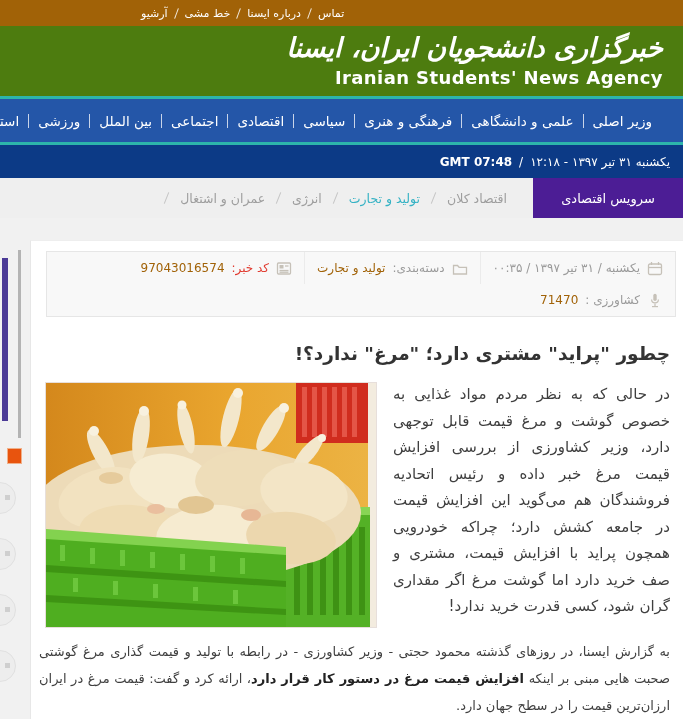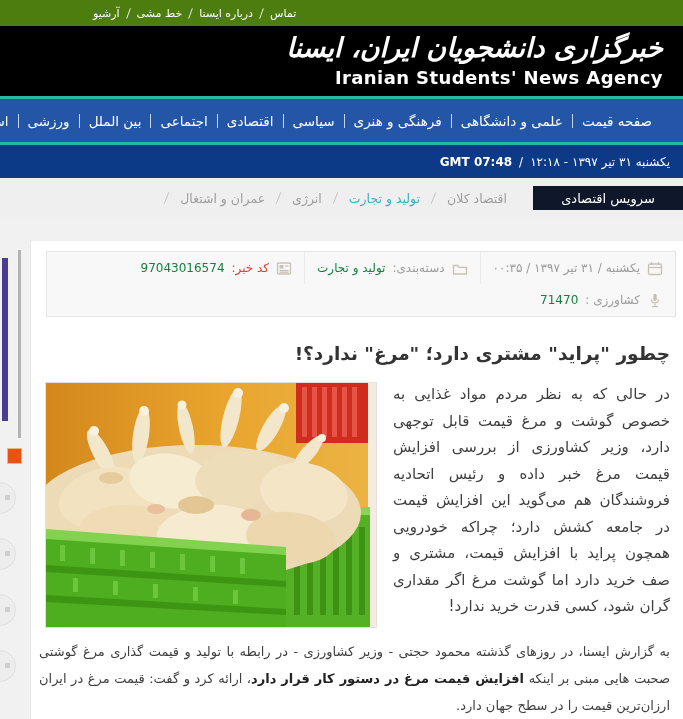--- a/index.html
+++ b/index.html
@@ -1,41 +1,41 @@
 <!DOCTYPE html>
 <html lang="fa"><head>
 <meta charset="utf-8">
 <style>
   html,body{margin:0;padding:0;}
   body{
     width:683px;height:719px;overflow:hidden;position:relative;
     background:#f1f1f1;font-family:"DejaVu Sans",sans-serif;
   }
   
-  .topbar{height:26px;background:#4d7c0f;display:flex;align-items:center;}
+  .topbar{height:26px;background:#a16207;display:flex;align-items:center;padding-left:48px;}
   .topbar-links{margin-left:93px;display:flex;align-items:center;gap:8px;color:#fff;font-size:11px;}
   .slash-sep{width:1px;height:11px;background:rgba(255,255,255,.85);transform:rotate(20deg);}
   
-  .header{height:70px;background:#000000;position:relative;}
+  .header{height:70px;background:#4d7c0f;position:relative;}
   .logo{position:absolute;right:20px;top:0;text-align:right;color:#fff;direction:rtl;}
   .logo-fa{font-size:27px;font-weight:bold;font-style:italic;line-height:44px;display:block;}
   .logo-en{font-size:18px;font-weight:bold;letter-spacing:.4px;line-height:16px;display:block;font-style:normal;}
   
   .nav{height:43px;background:#2456a8;border-top:3px solid #2db5ab;border-bottom:3px solid #2db5ab;
        direction:rtl;display:flex;align-items:center;padding-right:22px;overflow:hidden;white-space:nowrap;
        color:#fff;font-size:13.5px;}
   .nav-item{padding:0 9px;flex:none;}
   .nav-sep{width:1px;height:14px;background:rgba(255,255,255,.75);flex:none;}
   
   .datebar{height:33px;background:#0c3a86;direction:rtl;display:flex;align-items:center;
            padding-right:13px;color:#fff;font-size:12px;gap:7px;}
   .gmt{font-weight:bold;direction:ltr;}
   
   .subnav{height:40px;background:#efefef;direction:rtl;display:flex;align-items:center;overflow:hidden;white-space:nowrap;}
-  .service-tab{width:150px;height:24px;background:#0f172a;color:#fff;font-size:13px;
+  .service-tab{width:150px;height:40px;background:#4c1d95;color:#fff;font-size:13px;
                display:flex;align-items:center;justify-content:center;flex:none;}
   .subnav-items{display:flex;align-items:center;padding-right:26px;gap:13px;color:#9e9e9e;font-size:12.5px;}
   .subnav-item.active{color:#35b2c4;}
   .subnav-sep{width:1px;height:12px;background:#c4c4c4;transform:rotate(22deg);flex:none;}
   
   .rail-purple{position:absolute;left:2px;top:258px;width:6px;height:163px;background:#4b3a96;}
   .rail-line{position:absolute;left:18px;top:250px;width:3px;height:188px;background:#b3b3b3;}
   .rail-orange{position:absolute;left:7px;top:448px;width:13px;height:14px;background:#e8540e;border:1px solid #f0b089;}
   .rail-circle{position:absolute;left:-16px;width:30px;height:30px;border-radius:50%;
                background:#ededed;border:1px solid #e0e0e0;}
@@ -43,21 +43,21 @@
   
   .card{position:absolute;left:30px;right:0;top:240px;bottom:0;background:#fff;
         border-left:1px solid #e7e7e7;border-top:1px solid #eee;}
   .meta{margin:10px 7px 0 15px;background:#f8f8f8;border:1px solid #e6e6e6;direction:rtl;
         font-size:12px;color:#9a9a9a;}
   .meta-row{height:32px;display:flex;align-items:center;}
   .meta-item{display:flex;align-items:center;gap:7px;padding:0 12px;height:100%;}
   .meta-item + .meta-item{border-right:1px solid #ebebeb;}
   .meta-item svg{width:16px;height:15px;flex:none;}
   .code-label{color:#e13b30;}
-  .meta-strong{color:#15803d;direction:ltr;}
+  .meta-strong{color:#a16207;direction:ltr;}
   .headline{direction:rtl;text-align:right;margin:26px 13px 0 10px;font-size:18.5px;font-weight:bold;color:#333;}
   .article{direction:rtl;margin:15px 13px 0 8px;}
   .figure{float:left;width:330px;height:244px;margin:3px 16px 10px 6px;border:1px solid #e7dfdb;background:#fff;}
   .figure svg{display:block;width:100%;height:100%;}
   .lead{font-size:15px;line-height:26.5px;color:#3f3f3f;text-align:justify;margin:0;padding-top:2px;}
   .body2{clear:both;font-size:13px;line-height:27px;color:#3f3f3f;text-align:justify;margin:14px 0 8px 0;}
   .bold-seg{font-weight:bold;color:#222;}
 </style>
 </head>
 <body>
@@ -75,21 +75,21 @@
 </div>
 
 <div class="header">
   <div class="logo">
     <span class="logo-fa">خبرگزاری دانشجویان ایران، ایسنا</span>
     <span class="logo-en">Iranian Students' News Agency</span>
   </div>
 </div>
 
 <div class="nav">
-  <span class="nav-item">صفحه قیمت</span>
+  <span class="nav-item">وزیر اصلی</span>
   <span class="nav-sep"></span>
   <span class="nav-item">علمی و دانشگاهی</span>
   <span class="nav-sep"></span>
   <span class="nav-item">فرهنگی و هنری</span>
   <span class="nav-sep"></span>
   <span class="nav-item">سیاسی</span>
   <span class="nav-sep"></span>
   <span class="nav-item">اقتصادی</span>
   <span class="nav-sep"></span>
   <span class="nav-item">اجتماعی</span>

